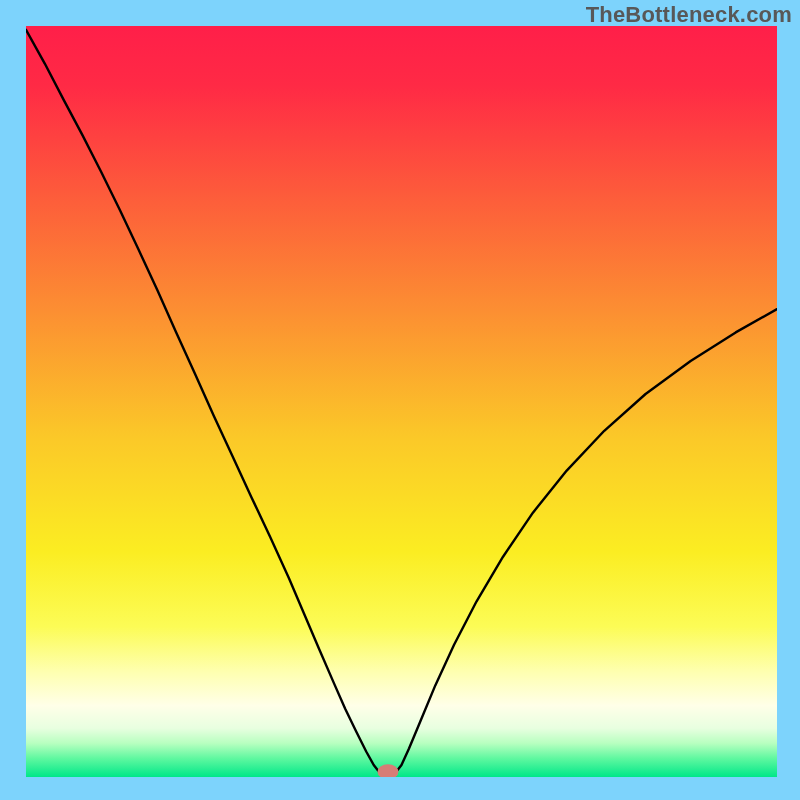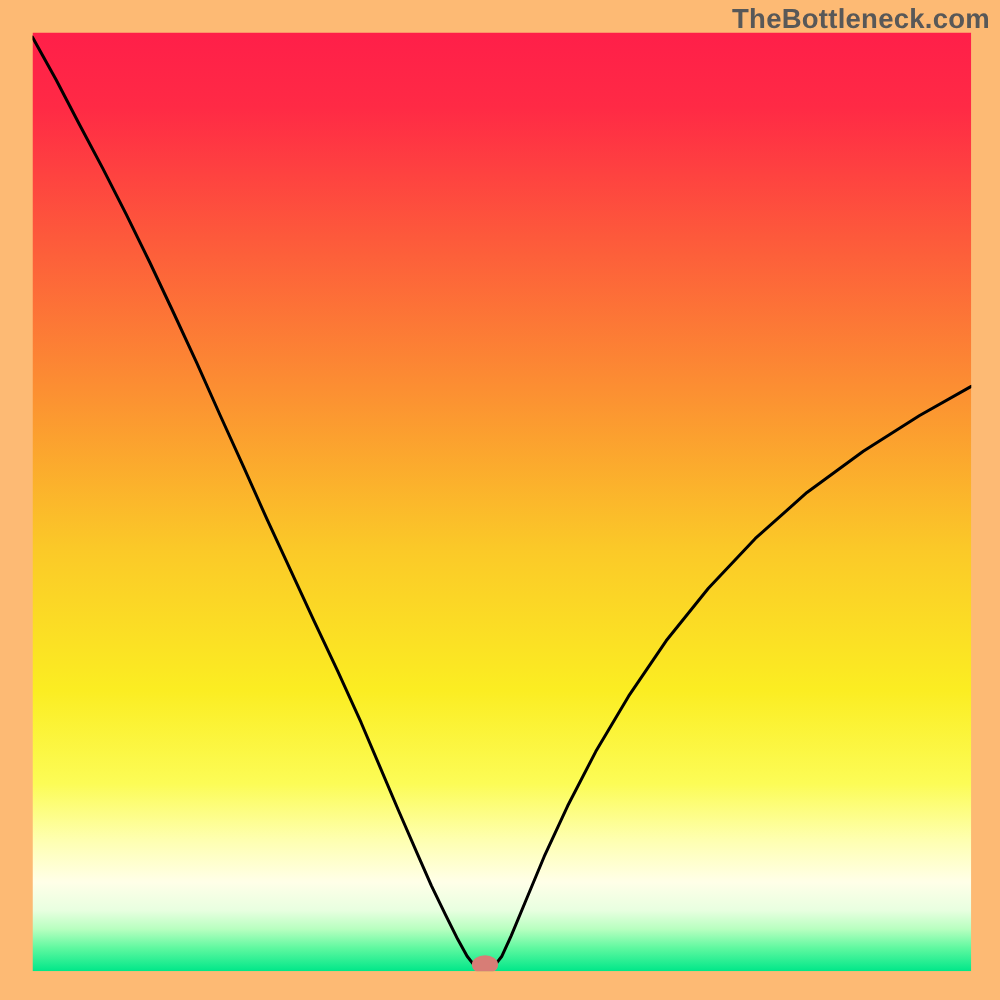--- a/index.html
+++ b/index.html
@@ -8,21 +8,21 @@
     background: #fff;
     width: 800px;
     height: 800px;
     overflow: hidden;
     font-family: Arial, Helvetica, sans-serif;
   }
   .frame {
     position: relative;
     width: 800px;
     height: 800px;
-    background: #fdba74;
+    background: #7dd3fc;
   }
   .plot {
     position: absolute;
     box-sizing: border-box;
   }
   .watermark {
     position: absolute;
     top: 2px;
     right: 8px;
     color: #585858;

